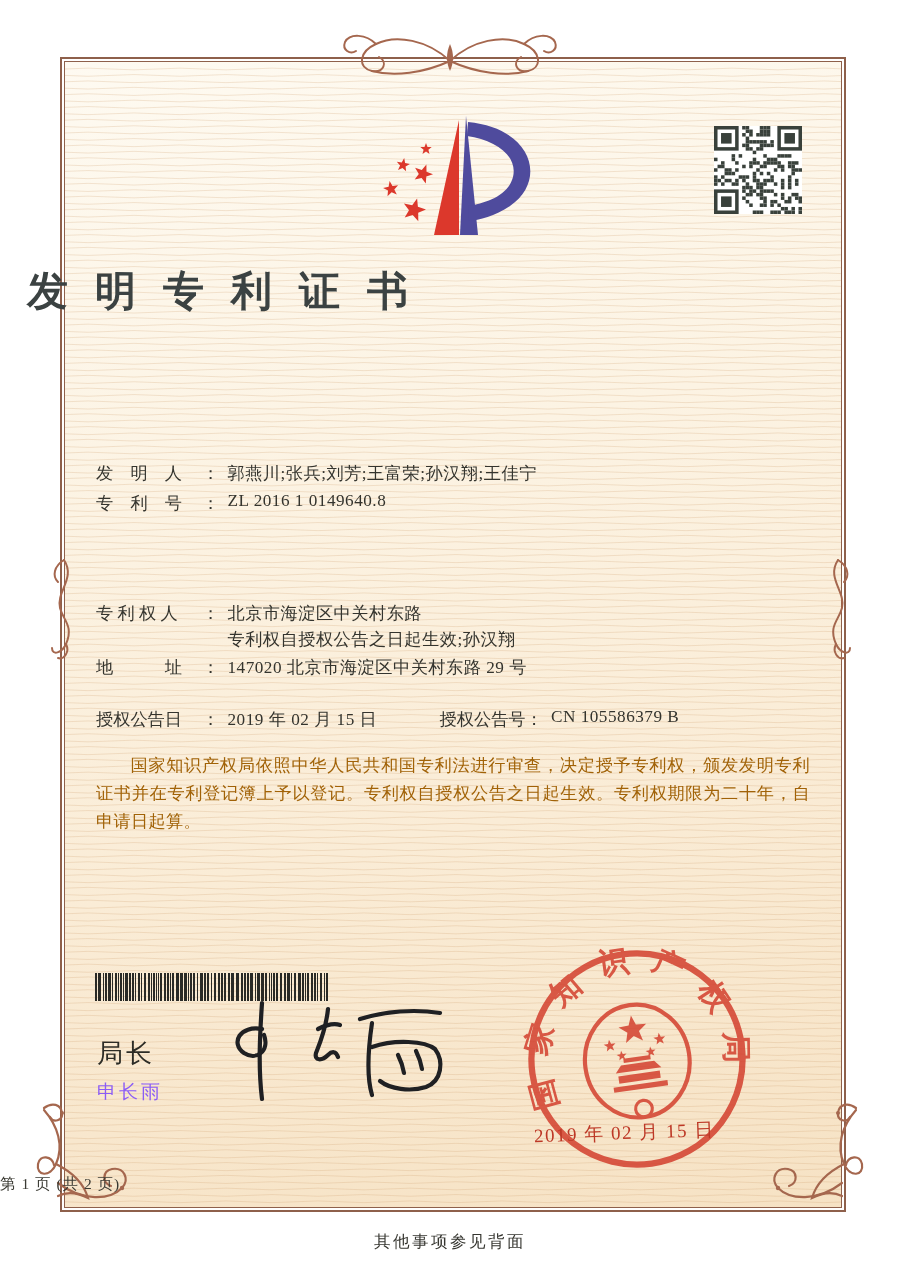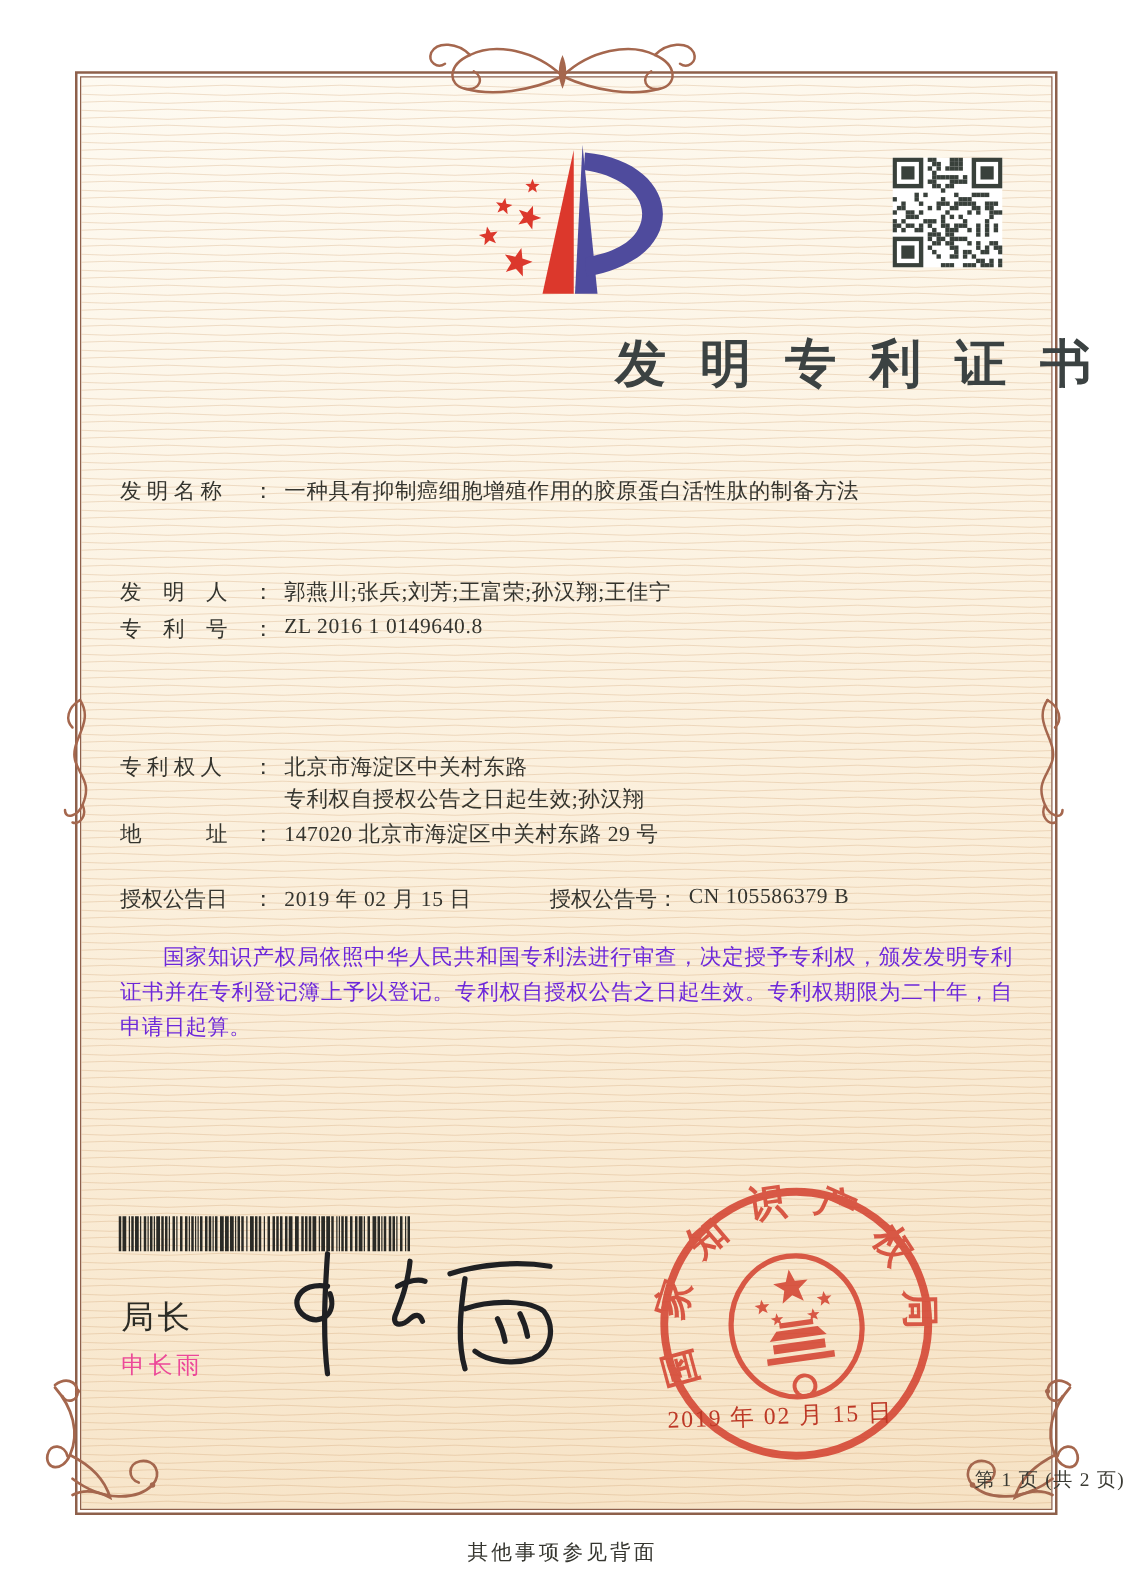--- a/index.html
+++ b/index.html
@@ -7,39 +7,39 @@
         font-family:"Liberation Serif",serif;color:#2f3330;}
   .frame-outer{position:absolute;left:60px;top:57px;width:782px;height:1151px;
         border:2px solid #8e604b;z-index:1;}
   .frame-inner{position:absolute;left:2px;top:2px;right:2px;bottom:2px;
         border:1px solid #8e604b;overflow:hidden;
         background:linear-gradient(168deg,#fefaf1 0%,#fcf3e3 35%,#faecd6 65%,#f6e2c4 100%);}
   #wavybg{position:absolute;left:0;top:0;width:100%;height:100%;}
   .orn{position:absolute;z-index:2;}
   .layer{position:absolute;z-index:3;}
   .cert-no{left:96px;top:118px;font-size:17.5px;letter-spacing:1.5px;color:#3a3a33;}
-  .title{left:0;right:0;top:264px;margin:0;text-align:right;font-size:41px;font-weight:600;
+  .title{left:0;right:0;top:264px;margin:0;text-align:left;font-size:41px;font-weight:600;
          letter-spacing:27px;text-indent:27px;color:#3b4242;}
   .frow{left:96px;font-size:17.2px;color:#34342e;white-space:nowrap;}
   .flabel{display:inline-block;width:106px;white-space:pre;vertical-align:top;}
   .fcolon{vertical-align:top;}
   .fvalue{margin-left:4px;display:inline-block;vertical-align:top;letter-spacing:0.5px;}
   .fvalue .vline{line-height:26px;}
   .grant2{margin-left:58px;}
-  .paras{left:96px;top:752px;width:714px;font-size:17.2px;color:#6d28d9;}
+  .paras{left:96px;top:752px;width:714px;font-size:17.2px;color:#a16207;}
   .paras p{margin:0;text-indent:2em;text-align:justify;line-height:28px;letter-spacing:0.3px;}
   #barcode{left:95px;top:973px;width:240px;height:28px;display:flex;align-items:stretch;}
   #barcode i{flex:none;background:#2a2a26;}
   .director-title{left:97px;top:1036px;font-size:26px;letter-spacing:3px;color:#2c2c26;}
-  .director-name{left:97px;top:1079px;font-size:19px;letter-spacing:3px;color:#ec4899;}
+  .director-name{left:97px;top:1079px;font-size:19px;letter-spacing:3px;color:#8b5cf6;}
   #signature{left:200px;top:995px;width:270px;height:115px;}
   #seal{left:522px;top:944px;width:230px;height:230px;opacity:.9;}
   .seal-date{left:534px;top:1120px;font-size:19px;letter-spacing:1.5px;color:#bd3826;
              transform:rotate(-2deg);}
-  .page-number{left:0;right:0;top:1174px;text-align:right;font-size:15.5px;
+  .page-number{left:0;right:0;top:1174px;text-align:left;font-size:15.5px;
                letter-spacing:1px;color:#3a3a33;}
   .back-note{left:0;right:0;top:1231px;text-align:center;font-size:16.5px;
              letter-spacing:2.5px;color:#35352f;}
   #qr{left:714px;top:126px;width:88px;height:88px;}
   #logo{left:372px;top:108px;width:175px;height:140px;}
 </style>
 </head>
 <body>
 
 <div class="page">
@@ -478,24 +478,20 @@
       <rect x="63.36" y="0" width="24.64" height="24.64" fill="#39413b"></rect>
       <rect x="66.88" y="3.52" width="17.6" height="17.6" fill="#fff"></rect>
       <rect x="70.4" y="7.04" width="10.56" height="10.56" fill="#39413b"></rect>
       <rect x="0" y="63.36" width="24.64" height="24.64" fill="#39413b"></rect>
       <rect x="3.52" y="66.88" width="17.6" height="17.6" fill="#fff"></rect>
       <rect x="7.04" y="70.4" width="10.56" height="10.56" fill="#39413b"></rect>
     </svg>
 
   <h1 class="layer title">发明专利证书</h1>
 
-  <div class="layer frow" style="top:380px">
-    <span class="flabel">发 明 名 称</span><span class="fcolon">：</span>
-    <span class="fvalue">一种具有抑制癌细胞增殖作用的胶原蛋白活性肽的制备方法</span>
-  </div>
 
   <div class="layer frow" style="top:461px">
     <span class="flabel">发　明　人</span><span class="fcolon">：</span>
     <span class="fvalue">郭燕川;张兵;刘芳;王富荣;孙汉翔;王佳宁</span>
   </div>
 
   <div class="layer frow" style="top:491px">
     <span class="flabel">专　利　号</span><span class="fcolon">：</span>
     <span class="fvalue">ZL 2016 1 0149640.8</span>
   </div>

